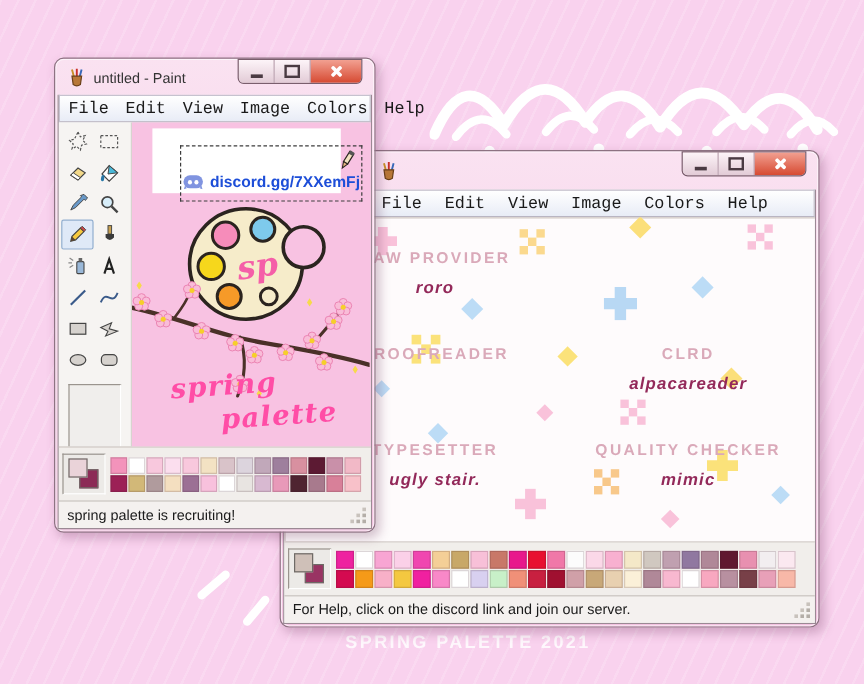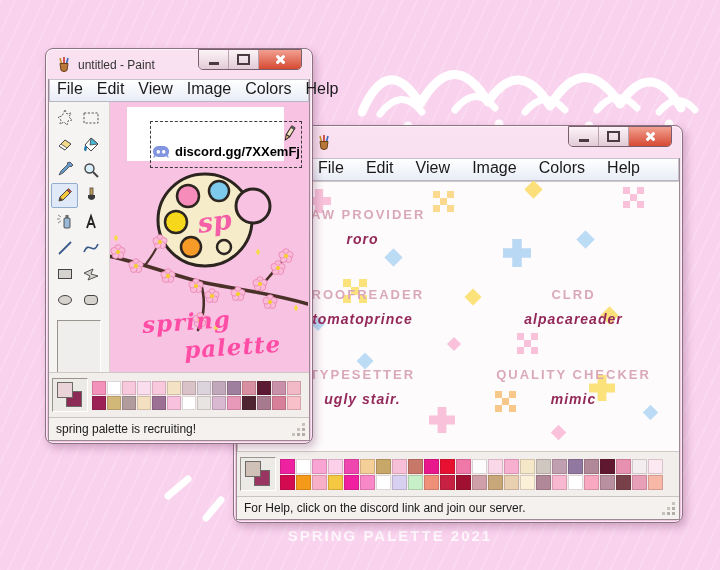--- a/index.html
+++ b/index.html
@@ -24,38 +24,38 @@
   .ctrl{width:29px;height:100%;display:flex;align-items:center;justify-content:center;
     background:linear-gradient(#fdf4f8,#e2cbd6);border-right:1px solid #b9a2ae;cursor:default;}
   .ctrl:last-child{border-right:none;}
   .ctrl .bar{width:10px;height:3px;background:#4a3a42;margin-top:7px;}
   .ctrl .box{width:9px;height:7px;border:2px solid #4a3a42;}
   .ctrl-close{width:42px;background:linear-gradient(#f2a091,#d64a32);}
   .x-glyph{position:relative;width:11px;height:11px;}
   .x-glyph::before,.x-glyph::after{content:"";position:absolute;left:4px;top:0;width:3px;height:11px;background:#fff;border-radius:1px;}
   .x-glyph::before{transform:rotate(45deg);}
   .x-glyph::after{transform:rotate(-45deg);}
-  .menubar{height:21px;display:flex;font-size:16px;color:#1a1a1a;
-    background:linear-gradient(#ffffff,#e8ecf6);border:1px solid #c6c2cf;border-bottom:1px solid #b9b5c2;flex:0 0 auto;}
+  .menubar{height:21px;display:flex;align-items:center;font-size:14px;color:#1a1a1a;
+    background:linear-gradient(#ffffff,#e8ecf6);border:1px solid #c6c2cf;border-bottom:1px solid #b9b5c2;flex:0 0 auto;font-family:Liberation Mono, monospace;}
   .menubar span{padding:0 7px;cursor:default;}
   .client{border:1px solid #9b8994;border-top:none;background:#f4f1ef;display:flex;flex-direction:column;flex:1 1 auto;min-height:0;}
   
   .lw{left:45px;top:48px;width:262px;height:390px;z-index:3;}
   .lw-body{display:flex;flex:1 1 auto;min-height:0;}
   .toolbox{width:56px;background:#f6f4f2;border-right:1px solid #d8d3cf;padding:3px 2px;flex:0 0 auto;}
   .tools{display:grid;grid-template-columns:25px 25px;gap:1px;}
   .tool{width:25px;height:23px;display:flex;align-items:center;justify-content:center;border:1px solid transparent;border-radius:2px;}
   .tool.selected{background:#dfe9f7;border-color:#92aecf;}
   .optbox{margin:8px auto 0;width:42px;height:60px;background:#f0eeec;
     border:1px solid;border-color:#9a948e #ffffff #ffffff #9a948e;}
   .paint-canvas{position:relative;flex:1 1 auto;background:#f8c2e2;overflow:hidden;}
   .white-rect{position:absolute;left:17px;top:5px;width:157px;height:54px;background:#ffffff;}
   .selection{position:absolute;left:40px;top:19px;width:152px;height:47px;border:1px dashed #3c3c3c;
     display:flex;align-items:flex-end;justify-content:center;gap:5px;padding-bottom:9px;box-sizing:border-box;cursor:pointer;}
-  .link-text{color:#000000;font-size:13px;font-weight:bold;line-height:1;}
+  .link-text{color:#1d4ed8;font-size:13px;font-weight:bold;line-height:1;}
   .sel-pencil{position:absolute;right:5px;top:2px;}
   .logo-svg{position:absolute;left:-2px;top:58px;}
   .script-line{position:absolute;color:#ff4da6;font-family:"DejaVu Serif",serif;font-style:italic;font-weight:bold;
     font-size:23px;transform:rotate(-4deg);letter-spacing:1px;}
   .script-1{left:32px;top:206px;}
   .script-2{left:74px;top:231px;}
   
   .palettebar{flex:0 0 auto;height:40px;background:#f1eeeb;border-top:1px solid #cfc9c4;
     display:flex;align-items:center;padding:2px 3px;gap:4px;}
   .fgbg{position:relative;width:34px;height:32px;background:#eceae7;border:1px solid;border-color:#9a948e #fff #fff #9a948e;flex:0 0 auto;}
@@ -143,21 +143,20 @@
       <div class="credits-canvas">
         <div class="credit-row row-1">
           <div class="credit-cell">
             <div class="role">RAW PROVIDER</div>
             <div class="name">roro</div>
           </div>
         </div>
         <div class="credit-row row-2">
           <div class="credit-cell">
             <div class="role">PROOFREADER</div>
-            <div class="name">tomatoprince</div>
           </div>
           <div class="credit-cell">
             <div class="role">CLRD</div>
             <div class="name">alpacareader</div>
           </div>
         </div>
         <div class="credit-row row-3">
           <div class="credit-cell">
             <div class="role">TYPESETTER</div>
             <div class="name">ugly stair.</div>

